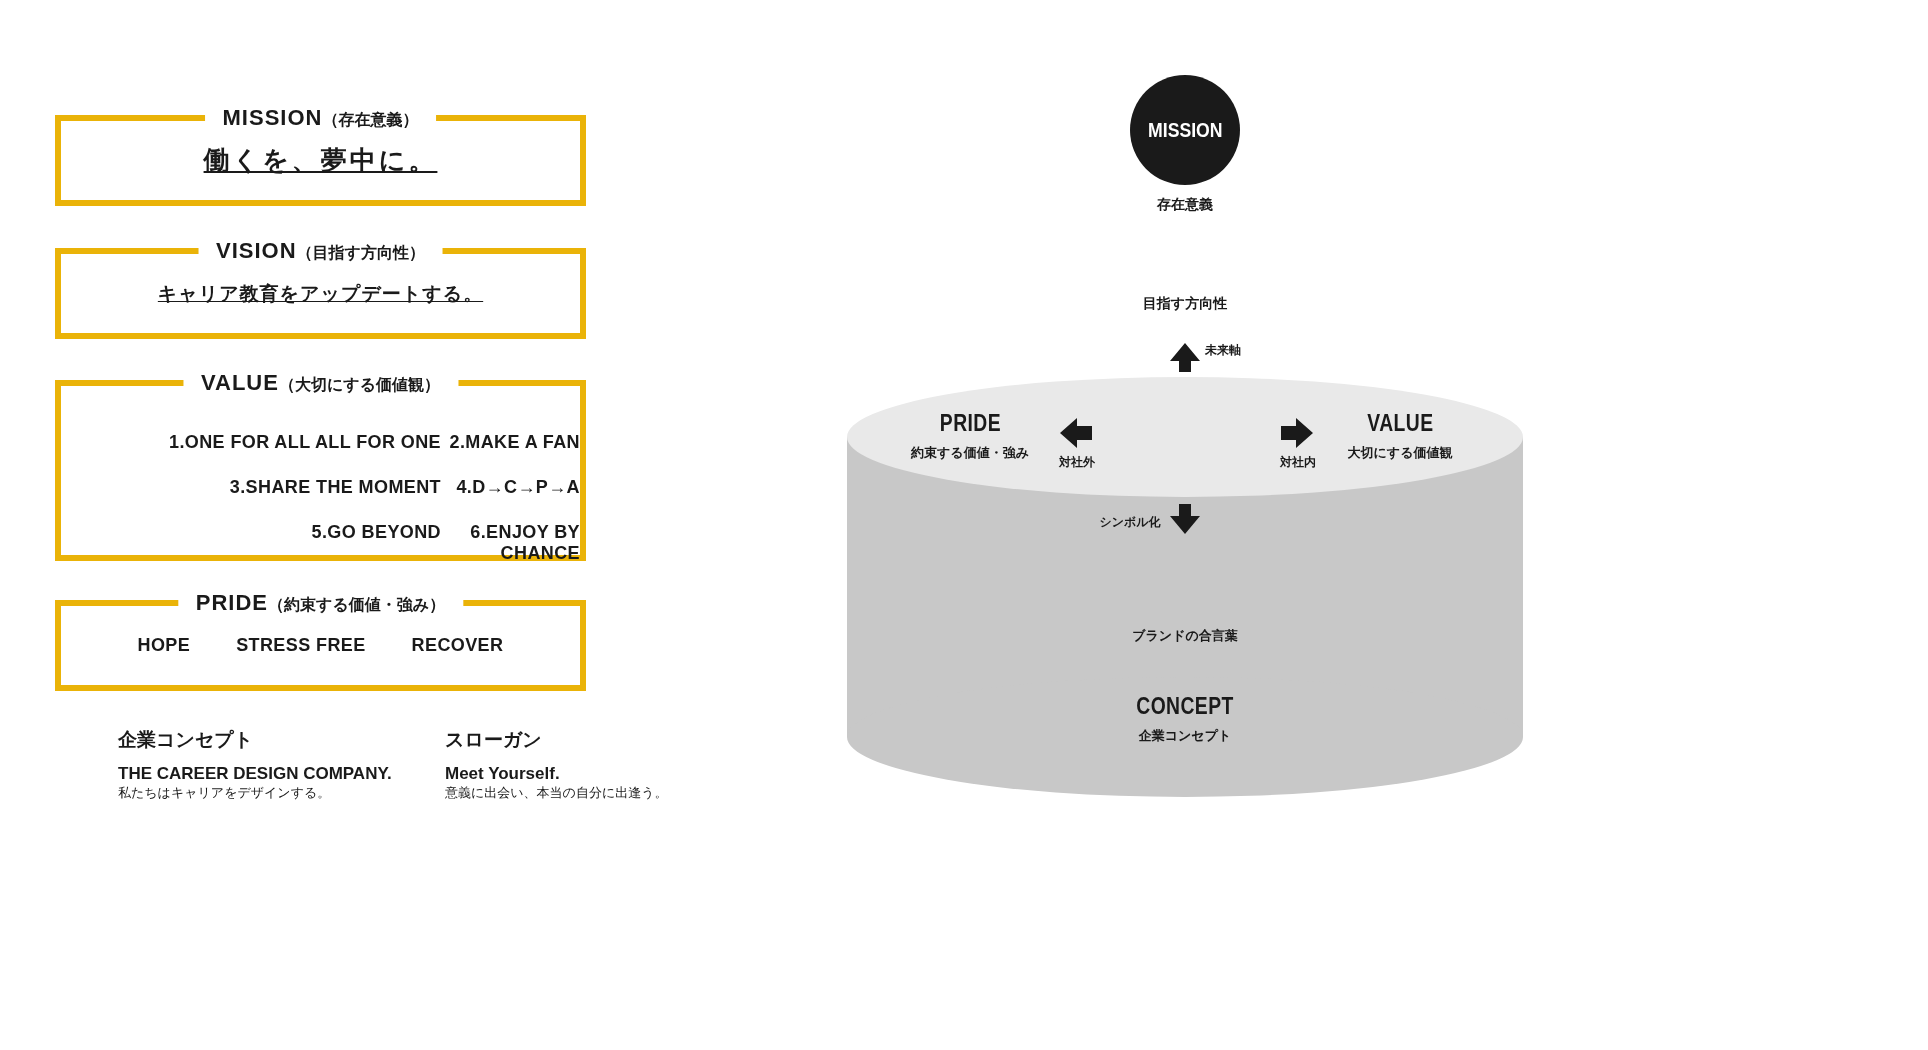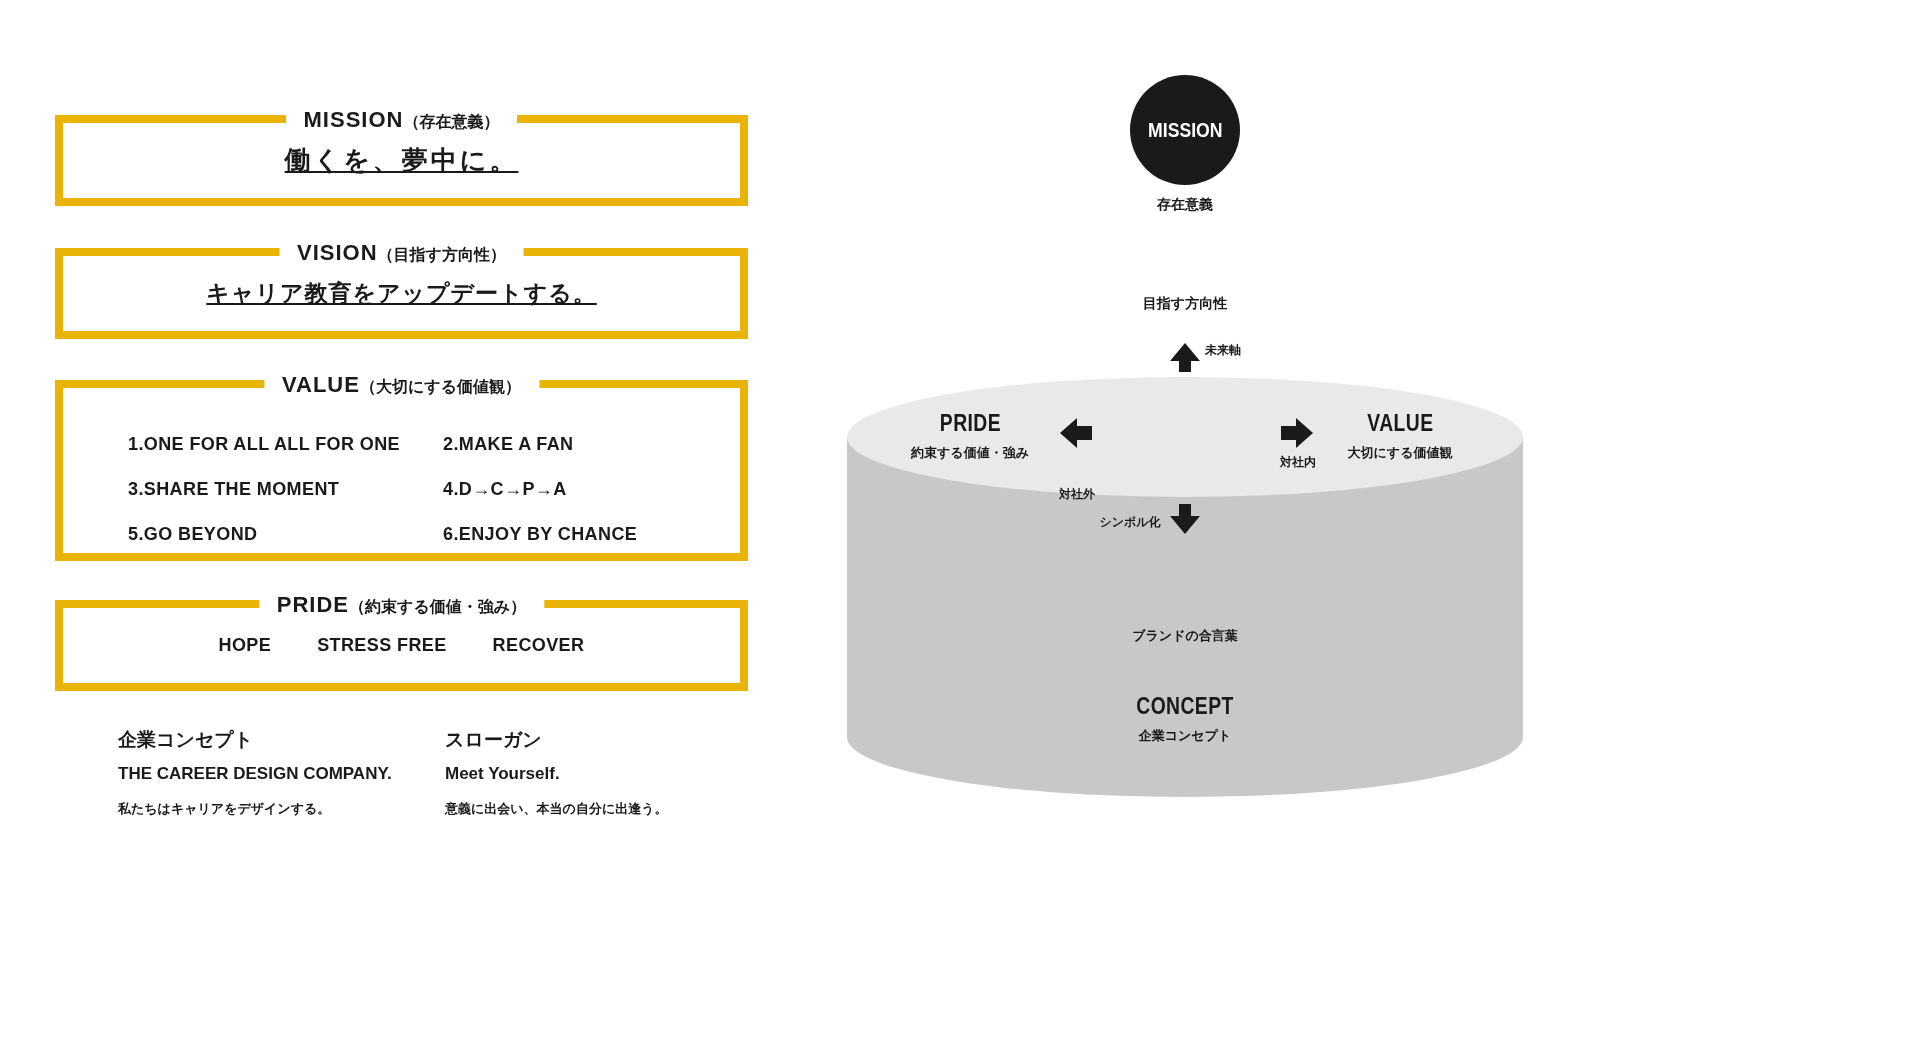--- a/index.html
+++ b/index.html
@@ -1,46 +1,46 @@
 <!DOCTYPE html>
 <html><head>
 <meta charset="utf-8">
 <style>
   html,body { margin:0; padding:0; background:#ffffff; }
   body { font-family:"Liberation Sans","DejaVu Sans",sans-serif; color:#1a1a1a; }
   .canvas { position:relative; width:1928px; height:1050px; background:#ffffff; overflow:hidden; }
 
   
-  .box { position:absolute; left:55px; width:693px; border:8px solid #eab308; background:#ffffff; box-sizing:border-box; }
+  .box { position:absolute; left:55px; width:531px; border:6px solid #eab308; background:#ffffff; box-sizing:border-box;text-align:right; }
   .box-title { position:absolute; top:-16px; left:50%; transform:translateX(-50%);
                background:#ffffff; padding:0 18px; white-space:nowrap; font-weight:700; }
   .box-title .en { font-size:22px; letter-spacing:1px; }
   .box-title .ja { font-size:16px; }
   .box-center { display:flex; align-items:center; justify-content:center; height:100%; font-weight:700;text-decoration:underline; }
 
   .box-mission { top:115px; height:91px; }
   .box-mission .box-center { font-size:26px; letter-spacing:3px; }
 
   .box-vision { top:248px; height:91px; }
-  .box-vision .box-center { font-size:23px; letter-spacing:1px; }
+  .box-vision .box-center { font-size:19px; letter-spacing:1px; }
 
   .box-value { top:380px; height:181px; }
   .value-grid { position:absolute; left:65px; top:46px; display:grid;
                 grid-template-columns:315px auto; row-gap:24px;
                 font-size:18px; font-weight:700; letter-spacing:0.4px; }
 
   .box-pride { top:600px; height:91px; }
   .pride-row { display:flex; justify-content:center; align-items:center; gap:46px; height:100%;
                font-size:18px; font-weight:700; letter-spacing:0.4px; }
 
   
   .footer-col { position:absolute; top:727px; }
   .footer-col .label { font-size:19px; font-weight:700; margin-bottom:11px; }
   .footer-col .en { font-size:17px; font-weight:700; margin-bottom:0; }
-  .footer-col .ja { font-size:13px; font-weight:700;margin-top:16px; }
+  .footer-col .ja { font-size:13px; font-weight:400; }
   .footer-concept { left:118px; }
   .footer-slogan { left:445px; }
 
   
   .mission-circle { position:absolute; left:1130px; top:75px; width:110px; height:110px;
                     border-radius:50%; background:#1a1a1a; color:#ffffff;
                     display:flex; align-items:center; justify-content:center;
                     font-weight:700; font-size:21px; }
   .cond { display:inline-block; transform:scaleX(0.84); white-space:nowrap; }
 
@@ -48,21 +48,21 @@
   .dl-sub { font-size:13px; }
   .dl-small { font-size:12px; }
   .dl-big { font-size:23px; letter-spacing:0.5px; }
 
   .mission-sub   { left:1035px; top:196px; font-size:14px; }
   .vision-label  { left:1035px; top:262px; font-size:25px; }
   .vision-sub    { left:1035px; top:295px; font-size:14px; }
   .future-axis   { left:1073px; top:342px; }
   .pride-label   { left:820px;  top:410px; }
   .pride-sub     { left:820px;  top:444px; }
-  .outward-label { left:927px;  top:454px;margin-top:32px; }
+  .outward-label { left:927px;  top:454px; }
   .inward-label  { left:1148px; top:454px; }
   .value-label   { left:1250px; top:410px; }
   .value-sub     { left:1250px; top:444px; }
   .symbolize     { left:980px;  top:514px; }
   .slogan-label  { left:1035px; top:593px; }
   .slogan-sub    { left:1035px; top:627px; }
   .concept-label { left:1035px; top:693px; }
   .concept-sub   { left:1035px; top:727px; }
 
   .cyl-svg { position:absolute; left:840px; top:330px; }

